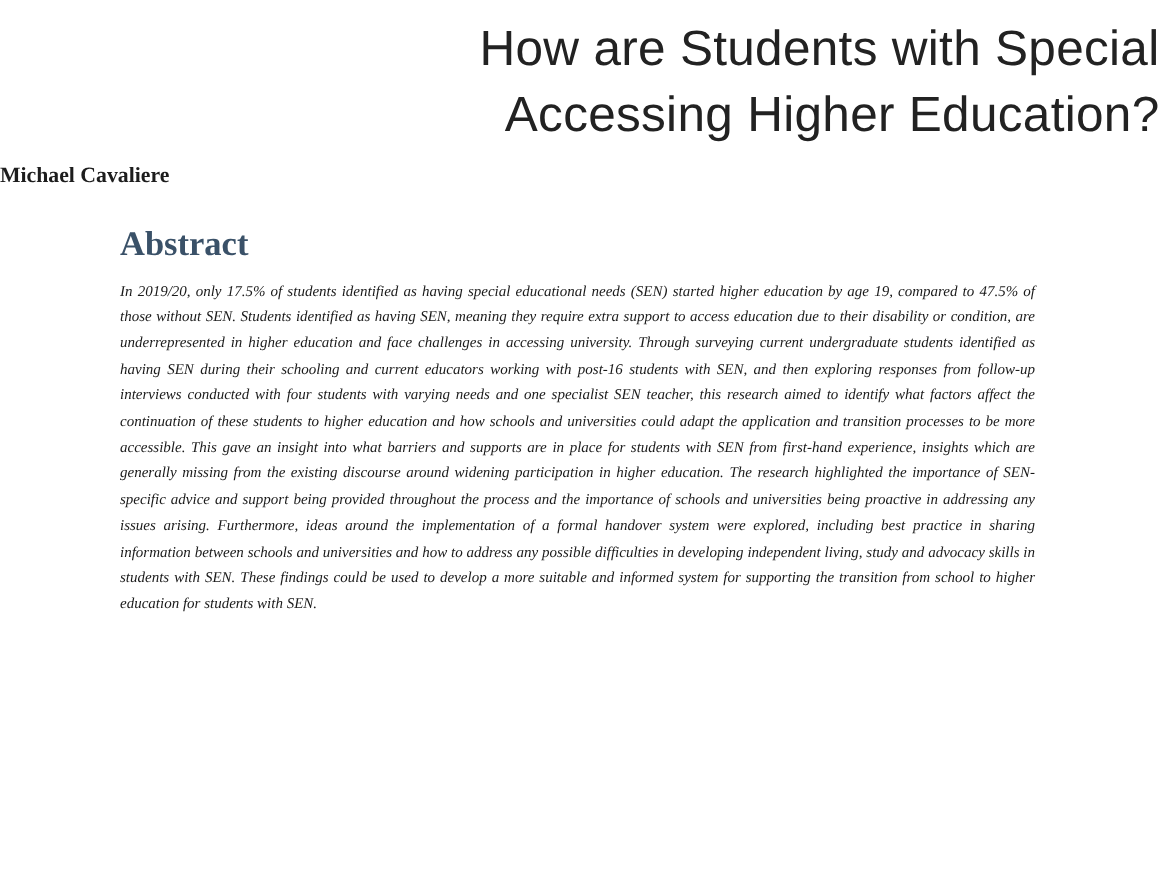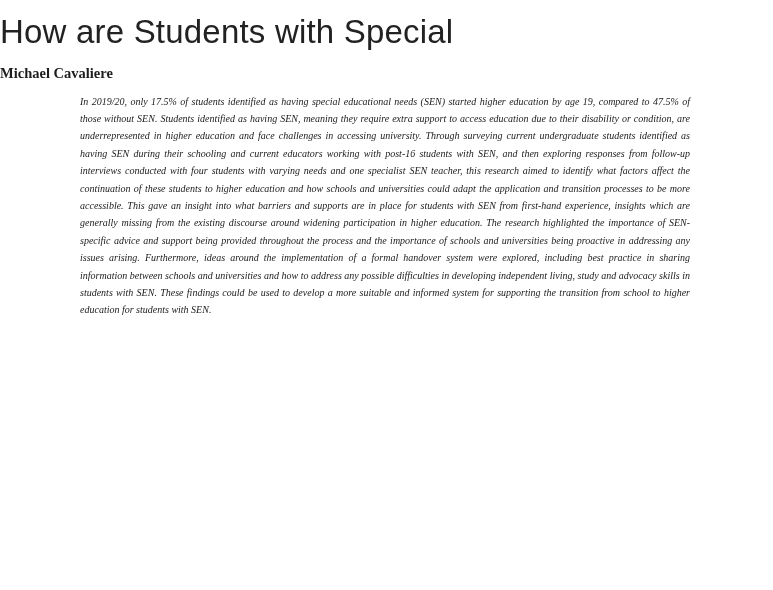--- a/index.html
+++ b/index.html
@@ -11,21 +11,21 @@
     position: relative;
     width: 773px;
     height: 590px;
     background: #ffffff;
     overflow: hidden;
     font-family: "Liberation Serif", serif;
   }
   .title {
     margin: 0;
     padding-top: 10px;
-    text-align: left;
+    text-align: right;
     font-family: "Liberation Sans", sans-serif;
     font-weight: 300;
     font-size: 33px;
     line-height: 44px;
     color: #222222;
     letter-spacing: 0.2px;
   }
   .title .title-line {
     display: block;
   }
@@ -57,22 +57,24 @@
     color: #1a1a1a;
   }
 </style>
 </head>
 <body>
 
 <div class="page">
 
   <h1 class="title">
     <span class="title-line">How are Students with Special</span>
+    <span class="title-line">Accessing Higher Education?</span>
   </h1>
 
   <div class="author-block">
     <div>Michael Cavaliere</div>
   </div>
 
+  <h2 class="abstract-heading">Abstract</h2>
 
   <p class="abstract-body">In 2019/20, only 17.5% of students identified as having special educational needs (SEN) started higher education by age 19, compared to 47.5% of those without SEN. Students identified as having SEN, meaning they require extra support to access education due to their disability or condition, are underrepresented in higher education and face challenges in accessing university. Through surveying current undergraduate students identified as having SEN during their schooling and current educators working with post-16 students with SEN, and then exploring responses from follow-up interviews conducted with four students with varying needs and one specialist SEN teacher, this research aimed to identify what factors affect the continuation of these students to higher education and how schools and universities could adapt the application and transition processes to be more accessible. This gave an insight into what barriers and supports are in place for students with SEN from first-hand experience, insights which are generally missing from the existing discourse around widening participation in higher education. The research highlighted the importance of SEN-specific advice and support being provided throughout the process and the importance of schools and universities being proactive in addressing any issues arising. Furthermore, ideas around the implementation of a formal handover system were explored, including best practice in sharing information between schools and universities and how to address any possible difficulties in developing independent living, study and advocacy skills in students with SEN. These findings could be used to develop a more suitable and informed system for supporting the transition from school to higher education for students with SEN.</p>
 
 </div>
 
 </body></html>

